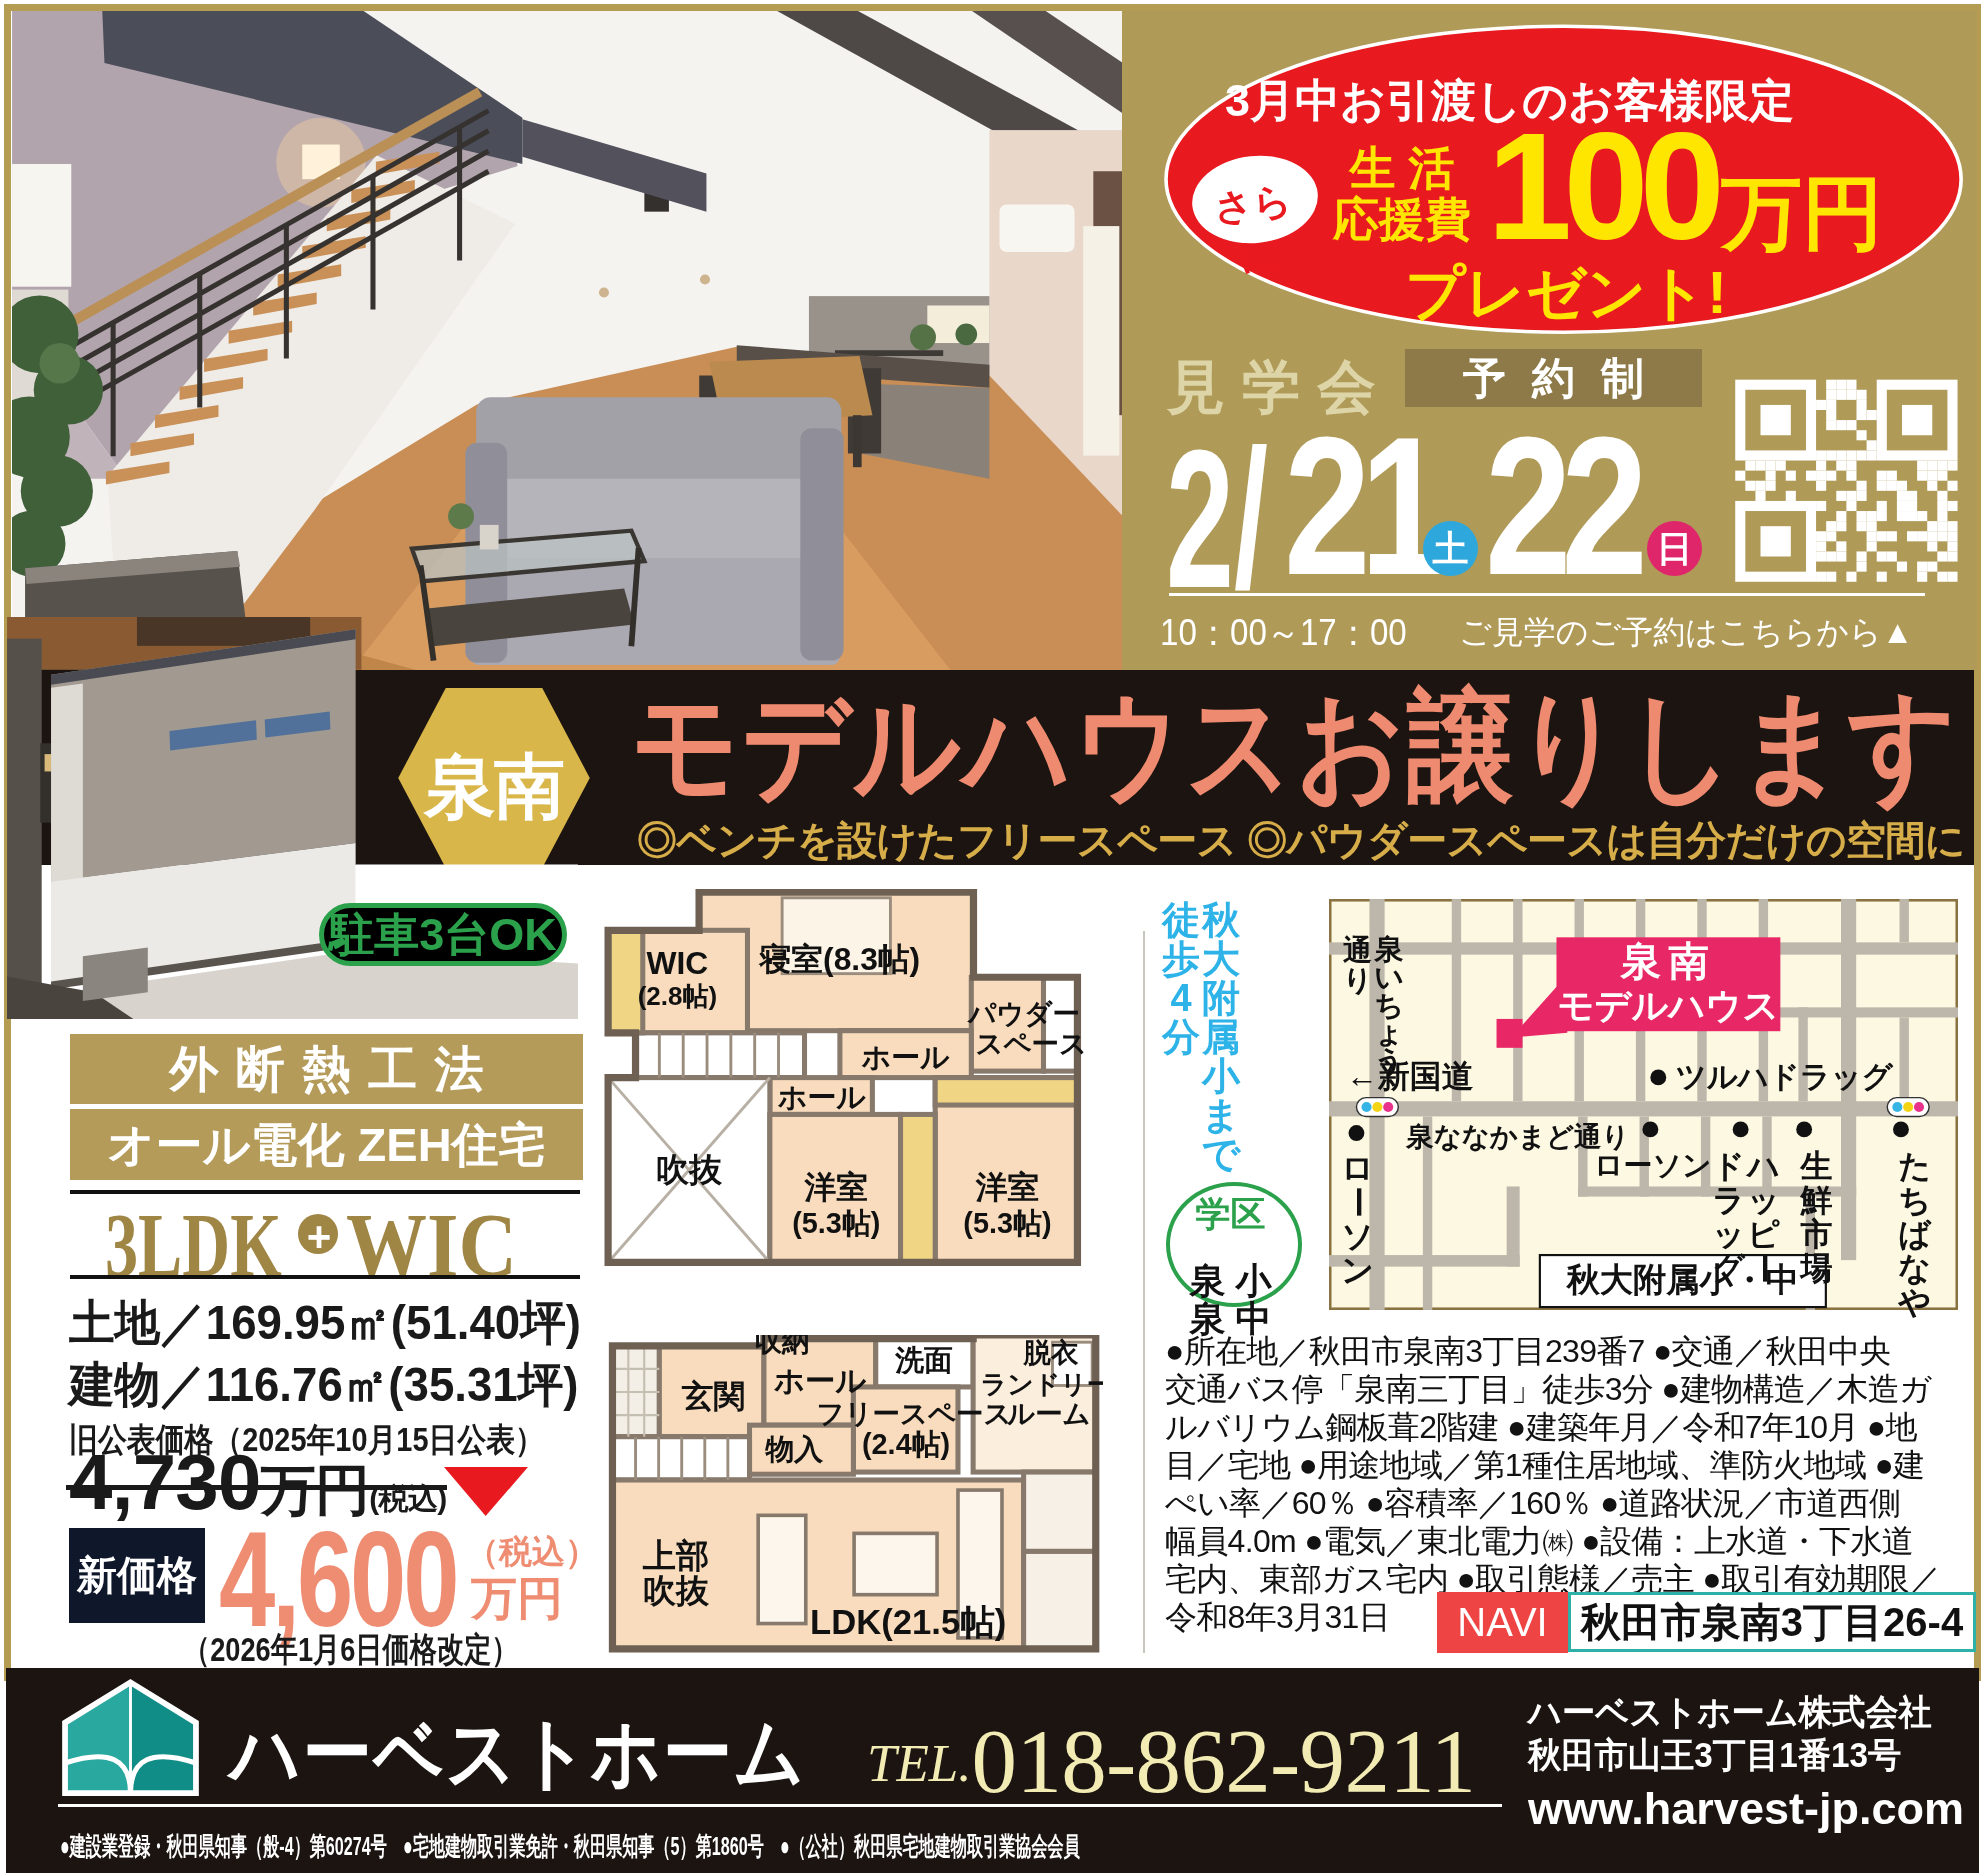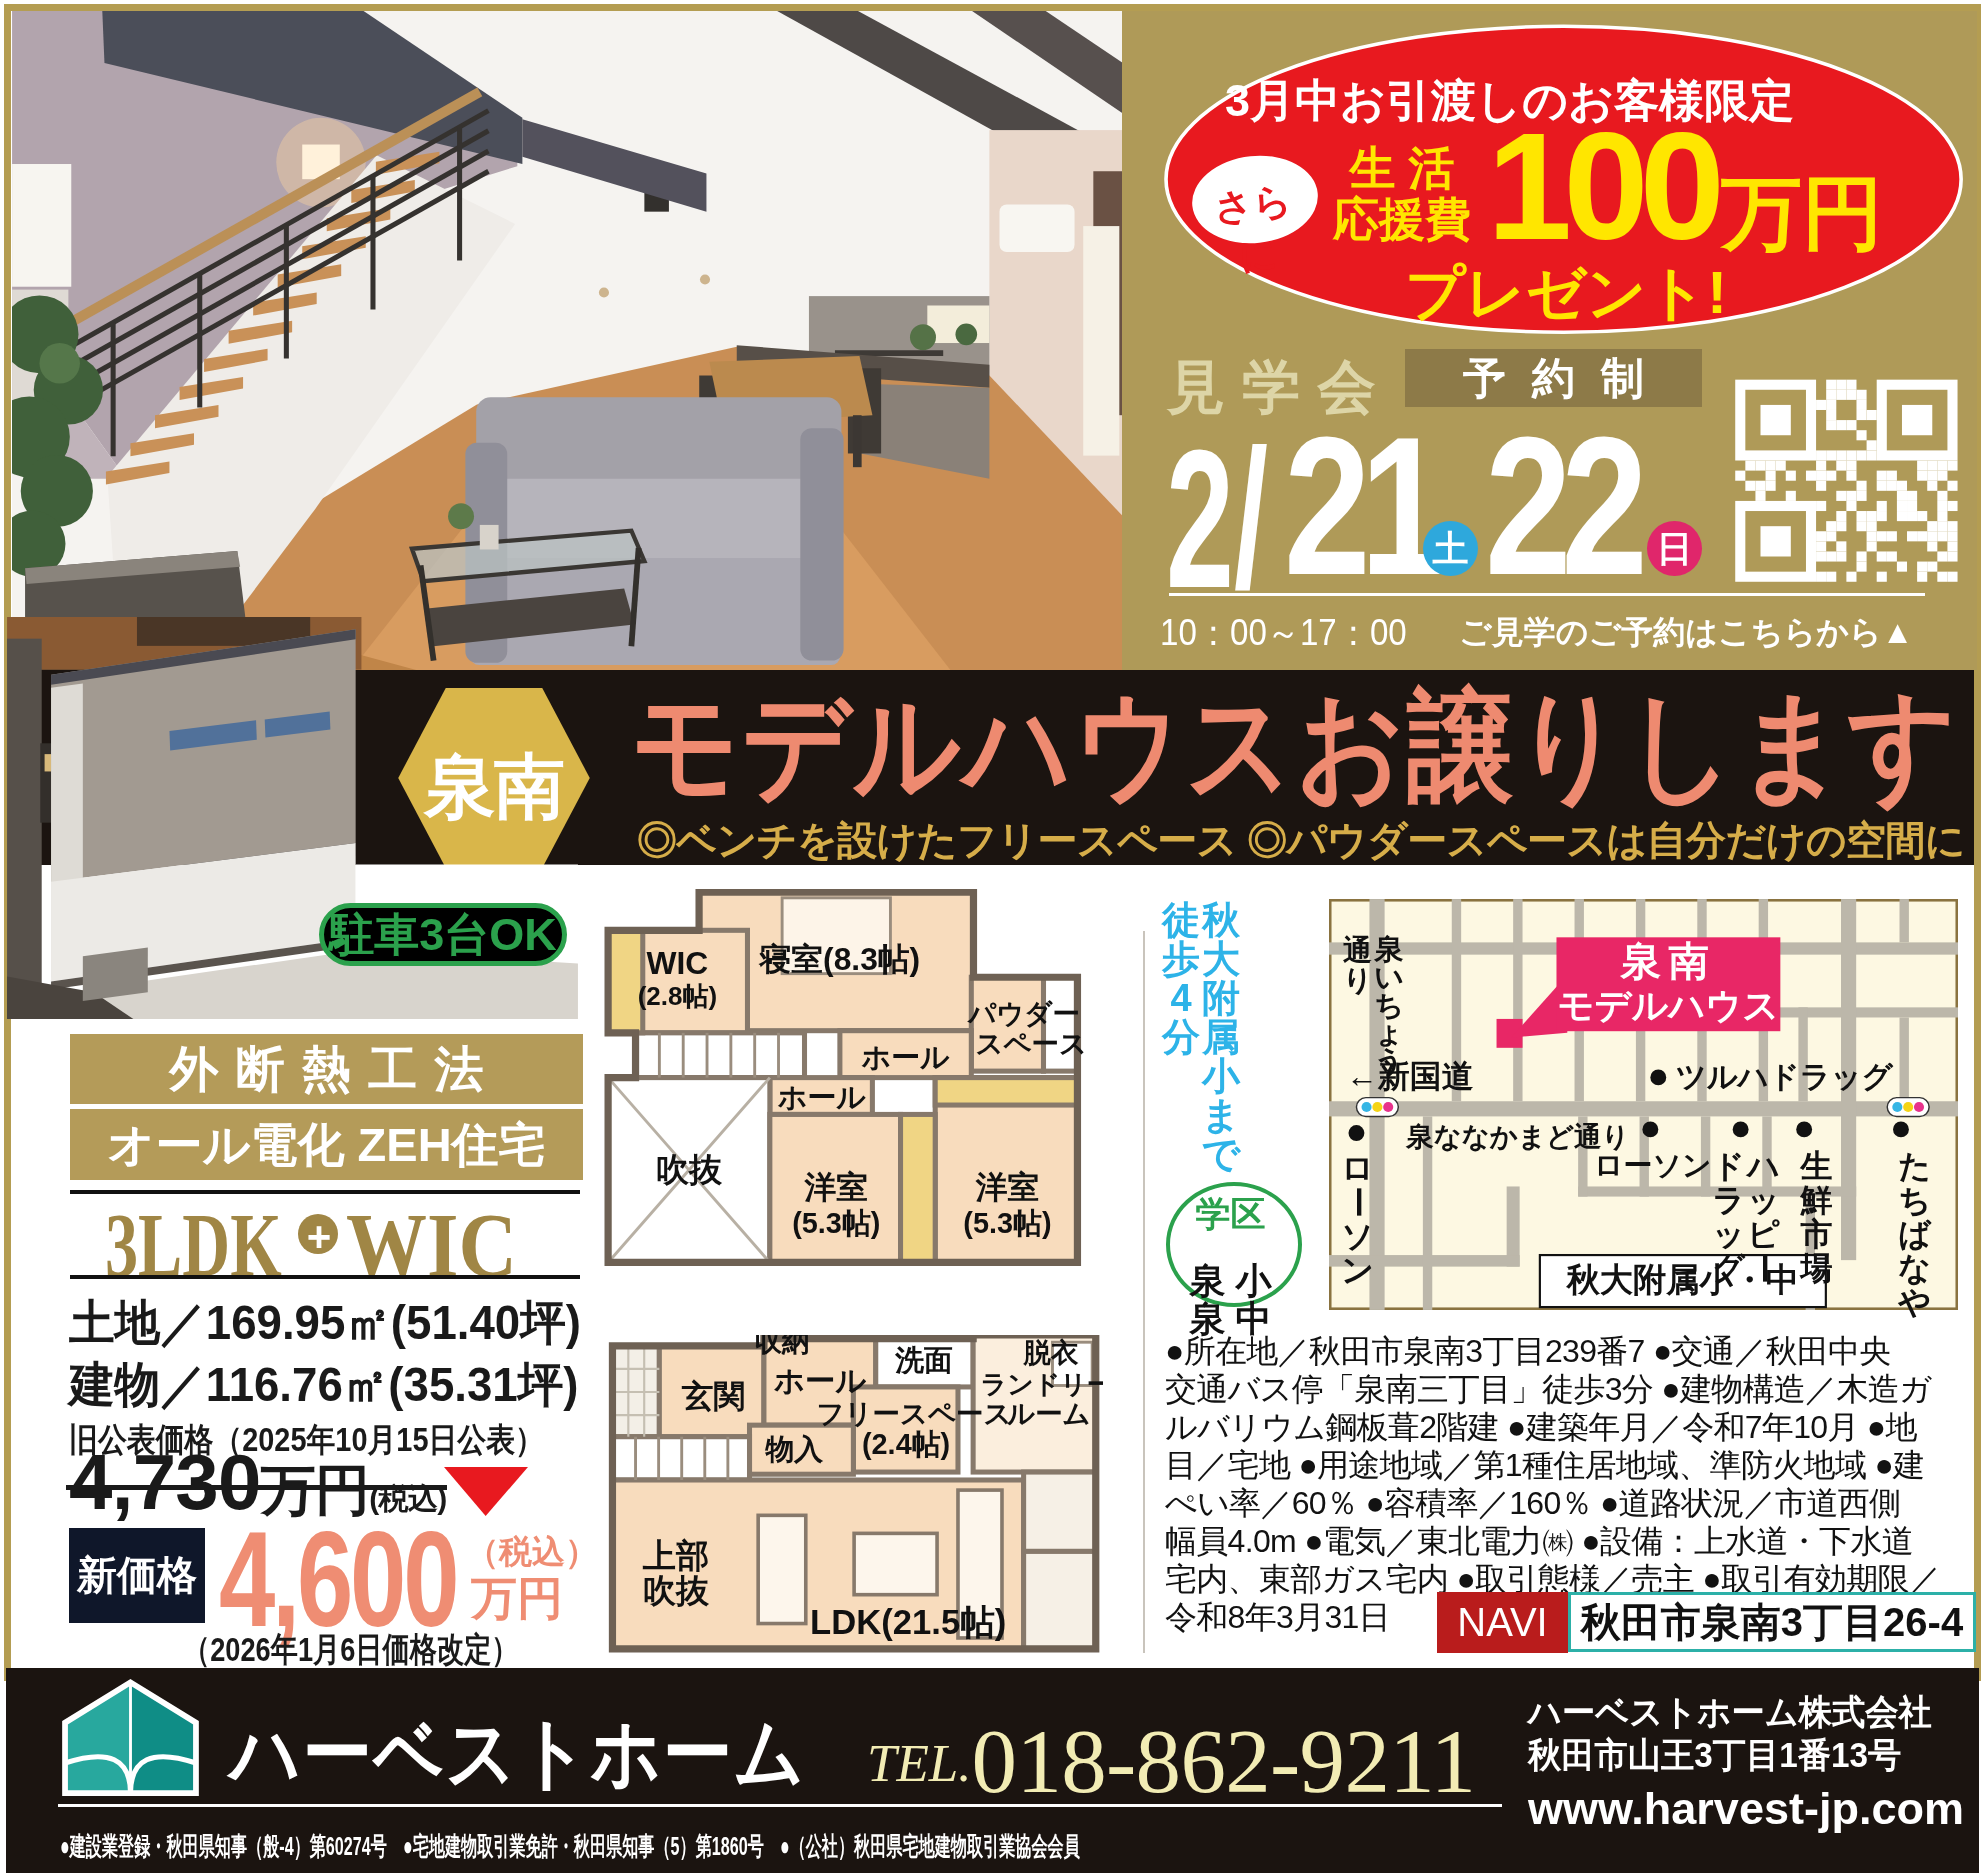--- a/index.html
+++ b/index.html
@@ -308,21 +308,21 @@
 <rect x="2600" y="792" width="14" height="14" fill="#fff"></rect>
 <rect x="2656" y="792" width="14" height="14" fill="#fff"></rect>
 <rect x="2684" y="792" width="14" height="14" fill="#fff"></rect>
 <rect x="2698" y="792" width="14" height="14" fill="#fff"></rect>
 </svg>
 
 <div class="abs" style="left:1169px;top:593px;width:756px;height:2.9px;background:#fff;"></div>
 
 <div class="abs nw" style="left:1160px;top:609px;color:#fff;font-size:36px;transform:scaleX(0.92);transform-origin:left top;">10：00～17：00</div>
 
-<div class="abs nw" style="left:1459px;top:611px;color:#fff;font-size:32px;font-weight:bold;">ご見学のご予約はこちらから▲</div>
+<div class="abs nw" style="left:1459px;top:611px;color:#fff;font-size:32px;font-weight:normal;">ご見学のご予約はこちらから▲</div>
 
 <div class="abs" style="left:11.5px;top:670px;width:1962px;height:195px;background:#1b1410;"></div>
 
 <svg class="abs" style="left:398px;top:688px;" width="192" height="180" viewBox="0 0 266 250">
   <polygon points="66,0 200,0 266,125 200,250 66,250 0,125" fill="#d9b64a"></polygon>
 </svg>
 
 <div class="abs" style="left:398px;top:740px;width:192px;text-align:center;color:#fff;font-size:71px;font-weight:bold;letter-spacing:-1.4px;">泉南</div>
 
 <div class="abs nw" style="left:631px;top:665px;color:#ee8a70;font-size:121px;font-weight:bold;letter-spacing:2.9px;transform:scaleX(0.875);transform-origin:left top;">モデルハウスお譲りします</div>
@@ -658,21 +658,21 @@
 
 <div class="abs" style="left:1747px;top:1149px;width:33px;color:#111;font-size:32px;font-weight:bold;line-height:34px;text-align:center;">ハ<br>ッ<br>ピ<br><span style="display:inline-block;transform:rotate(90deg);">ー</span></div>
 <div class="abs" style="left:1712px;top:1149px;width:33px;color:#111;font-size:32px;font-weight:bold;line-height:34px;text-align:center;">ド<br>ラ<br>ッ<br>グ</div>
 
 <div class="abs" style="left:1800px;top:1149px;width:33px;color:#111;font-size:32px;font-weight:bold;line-height:34px;text-align:center;">生<br>鮮<br>市<br>場</div>
 
 <div class="abs" style="left:1898px;top:1149px;width:33px;color:#111;font-size:32px;font-weight:bold;line-height:34px;text-align:center;">た<br>ち<br>ば<br>な<br>や</div>
 
 <div class="abs nw" style="left:1165px;top:1332px;color:#121212;font-size:32px;font-weight:500;line-height:38px;letter-spacing:-0.7px;">●所在地／秋田市泉南3丁目239番7 ●交通／秋田中央<br>交通バス停「泉南三丁目」徒歩3分 ●建物構造／木造ガ<br>ルバリウム鋼板葺2階建 ●建築年月／令和7年10月 ●地<br>目／宅地 ●用途地域／第1種住居地域、準防火地域 ●建<br>ぺい率／60％ ●容積率／160％ ●道路状況／市道西側<br>幅員4.0m ●電気／東北電力㈱ ●設備：上水道・下水道<br>宅内、東部ガス宅内 ●取引態様／売主 ●取引有効期限／<br>令和8年3月31日</div>
 
-<div class="abs" style="left:1437px;top:1592px;width:131px;height:61px;background:#b91c1c;color:#fff;font-size:40px;text-align:center;line-height:61px;">NAVI</div>
+<div class="abs" style="left:1437px;top:1592px;width:131px;height:61px;background:#ef4444;color:#fff;font-size:40px;text-align:center;line-height:61px;">NAVI</div>
 
 <div class="abs" style="left:1568px;top:1592px;width:402px;height:54px;background:#fff;border:3.6px solid #2cb0a8;color:#111;font-size:40px;font-weight:bold;text-align:center;line-height:54px;">秋田市泉南3丁目26-4</div>
 
 <div class="abs" style="left:5.8px;top:1668px;width:1973px;height:206px;background:#1b1410;"></div>
 
 <svg class="abs" style="left:60px;top:1678px;" width="141" height="134" viewBox="0 0 196 186">
 
   <polygon points="98,6 7,62 7,160 98,160" fill="#28a89e"></polygon>
 
   <polygon points="98,6 189,62 189,160 98,160" fill="#0f8d86"></polygon>

